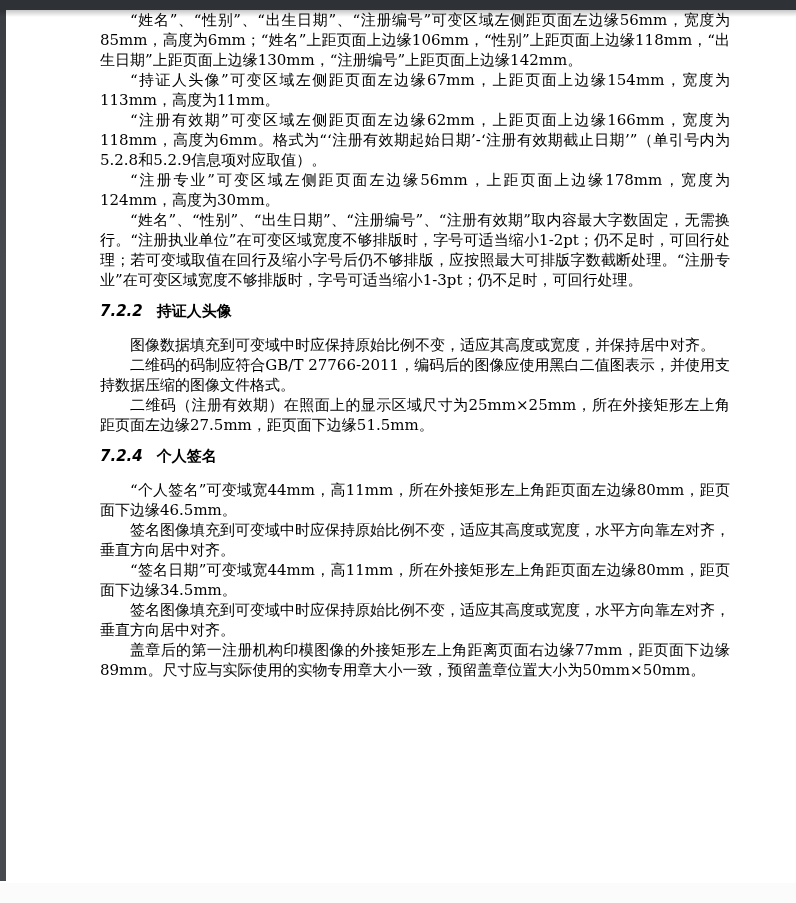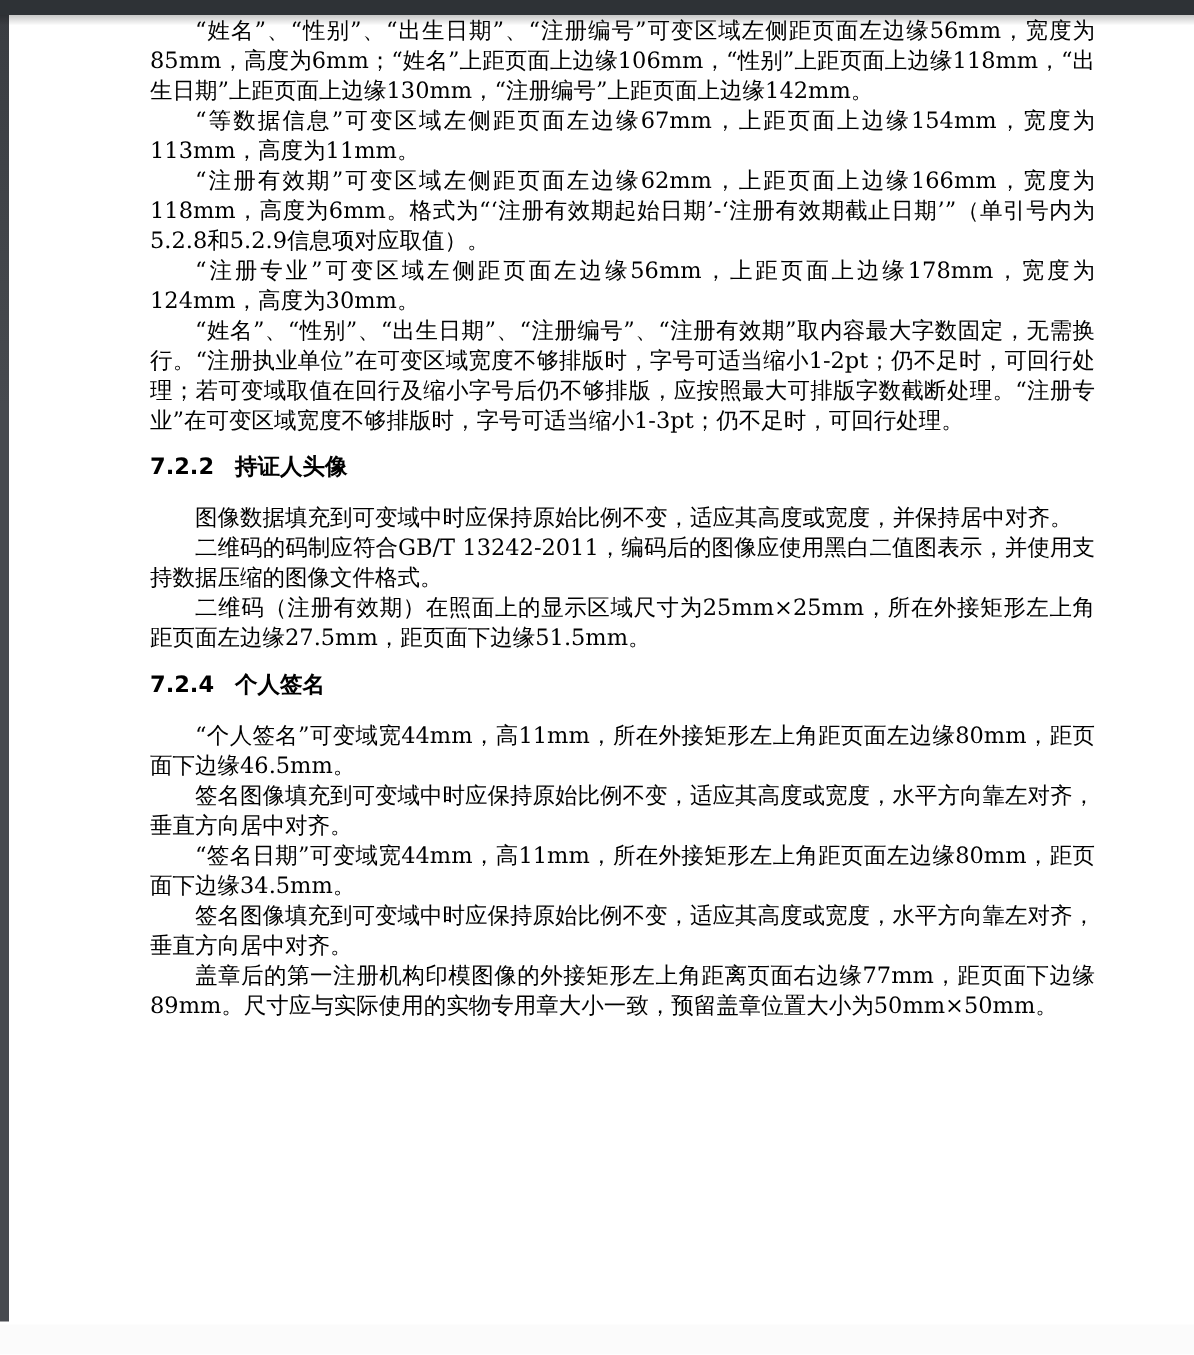--- a/index.html
+++ b/index.html
@@ -52,50 +52,50 @@
     font-family: "DejaVu Serif", serif;
   }
   .page-inner h3 {
     margin: 11px 0 14px 0;
     font-size: 15px;
     line-height: 20px;
     font-weight: bold;
     font-family: "DejaVu Sans", sans-serif;
     text-indent: 0;
   }
-  .page-inner h3 .sec-num { margin-right: 14px; }
+  .page-inner h3 .sec-num { margin-right: 14px; font-style: italic; }
   .page-gap {
     position: absolute; top: 883px; left: 0;
     width: 796px; height: 20px;
     background: #fbfbfb;
   }
 </style>
 </head>
 <body>
 
 <div class="viewer">
   <div class="top-bar"></div>
   <div class="top-shadow"></div>
   <div class="left-strip"></div>
 
   <div class="page">
     <div class="page-inner">
 
       <p>“姓名”、“性别”、“出生日期”、“注册编号”可变区域左侧距页面左边缘56mm，宽度为85mm，高度为6mm；“姓名”上距页面上边缘106mm，“性别”上距页面上边缘118mm，“出生日期”上距页面上边缘130mm，“注册编号”上距页面上边缘142mm。</p>
-      <p>“等数据信息”可变区域左侧距页面左边缘67mm，上距页面上边缘154mm，宽度为113mm，高度为11mm。</p>
+      <p>“持证人头像”可变区域左侧距页面左边缘67mm，上距页面上边缘154mm，宽度为113mm，高度为11mm。</p>
       <p>“注册有效期”可变区域左侧距页面左边缘62mm，上距页面上边缘166mm，宽度为118mm，高度为6mm。格式为“‘注册有效期起始日期’-‘注册有效期截止日期’”（单引号内为5.2.8和5.2.9信息项对应取值）。</p>
       <p>“注册专业”可变区域左侧距页面左边缘56mm，上距页面上边缘178mm，宽度为124mm，高度为30mm。</p>
       <p>“姓名”、“性别”、“出生日期”、“注册编号”、“注册有效期”取内容最大字数固定，无需换行。“注册执业单位”在可变区域宽度不够排版时，字号可适当缩小1-2pt；仍不足时，可回行处理；若可变域取值在回行及缩小字号后仍不够排版，应按照最大可排版字数截断处理。“注册专业”在可变区域宽度不够排版时，字号可适当缩小1-3pt；仍不足时，可回行处理。</p>
 
       <h3>
         <span class="sec-num">7.2.2</span><span class="sec-title">持证人头像</span>
       </h3>
       <p>图像数据填充到可变域中时应保持原始比例不变，适应其高度或宽度，并保持居中对齐。</p>
 
-      <p>二维码的码制应符合GB/T 13242-2011，编码后的图像应使用黑白二值图表示，并使用支持数据压缩的图像文件格式。</p>
+      <p>二维码的码制应符合GB/T 27766-2011，编码后的图像应使用黑白二值图表示，并使用支持数据压缩的图像文件格式。</p>
       <p>二维码（注册有效期）在照面上的显示区域尺寸为25mm×25mm，所在外接矩形左上角距页面左边缘27.5mm，距页面下边缘51.5mm。</p>
 
       <h3>
         <span class="sec-num">7.2.4</span><span class="sec-title">个人签名</span>
       </h3>
       <p>“个人签名”可变域宽44mm，高11mm，所在外接矩形左上角距页面左边缘80mm，距页面下边缘46.5mm。</p>
       <p>签名图像填充到可变域中时应保持原始比例不变，适应其高度或宽度，水平方向靠左对齐，垂直方向居中对齐。</p>
 
       <p>“签名日期”可变域宽44mm，高11mm，所在外接矩形左上角距页面左边缘80mm，距页面下边缘34.5mm。</p>
       <p>签名图像填充到可变域中时应保持原始比例不变，适应其高度或宽度，水平方向靠左对齐，垂直方向居中对齐。</p>

